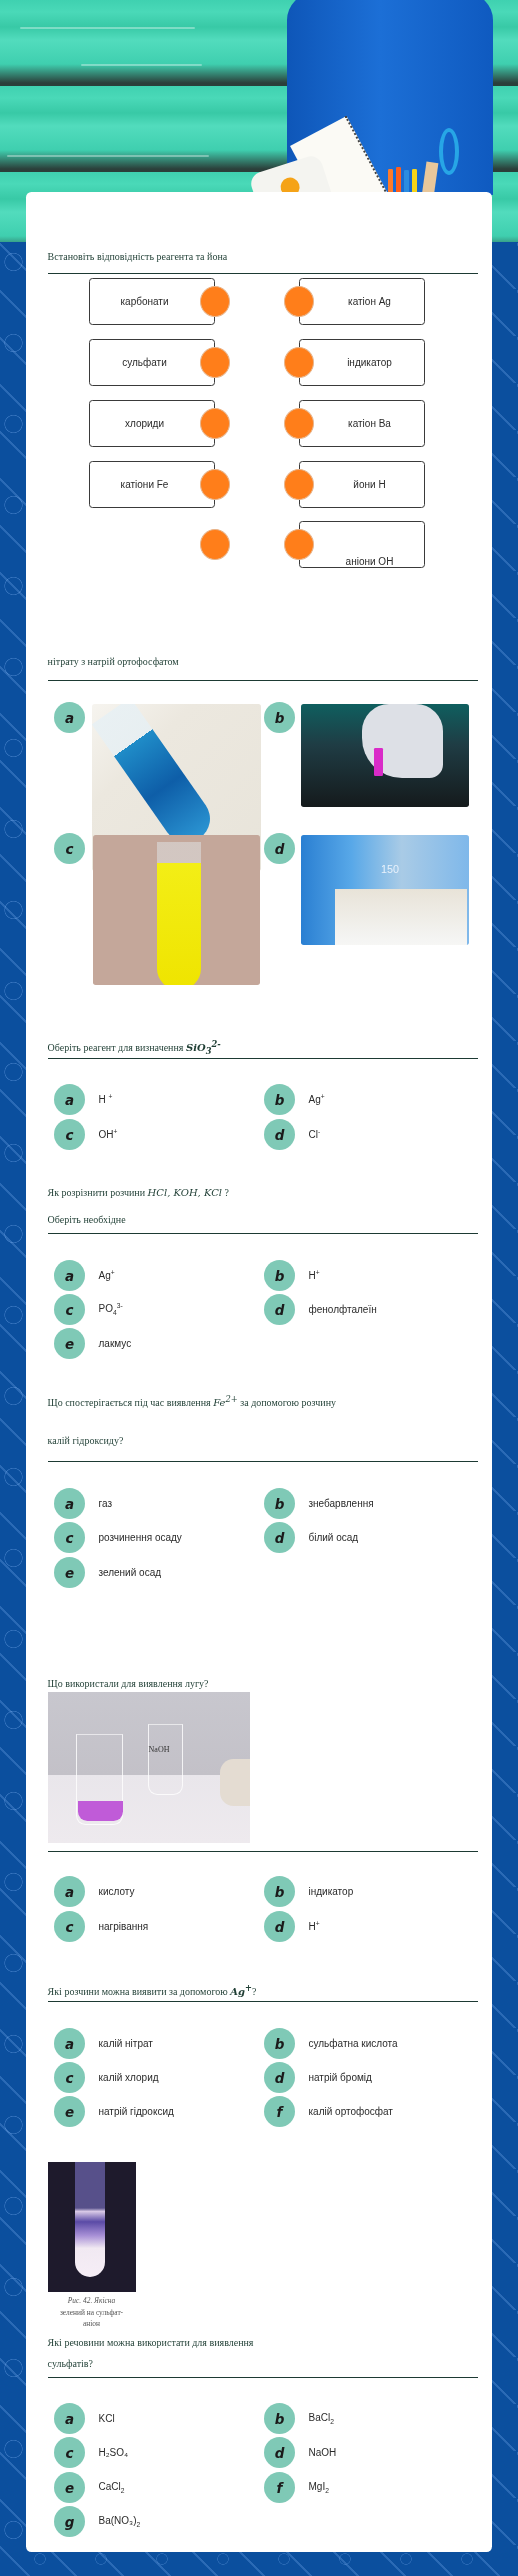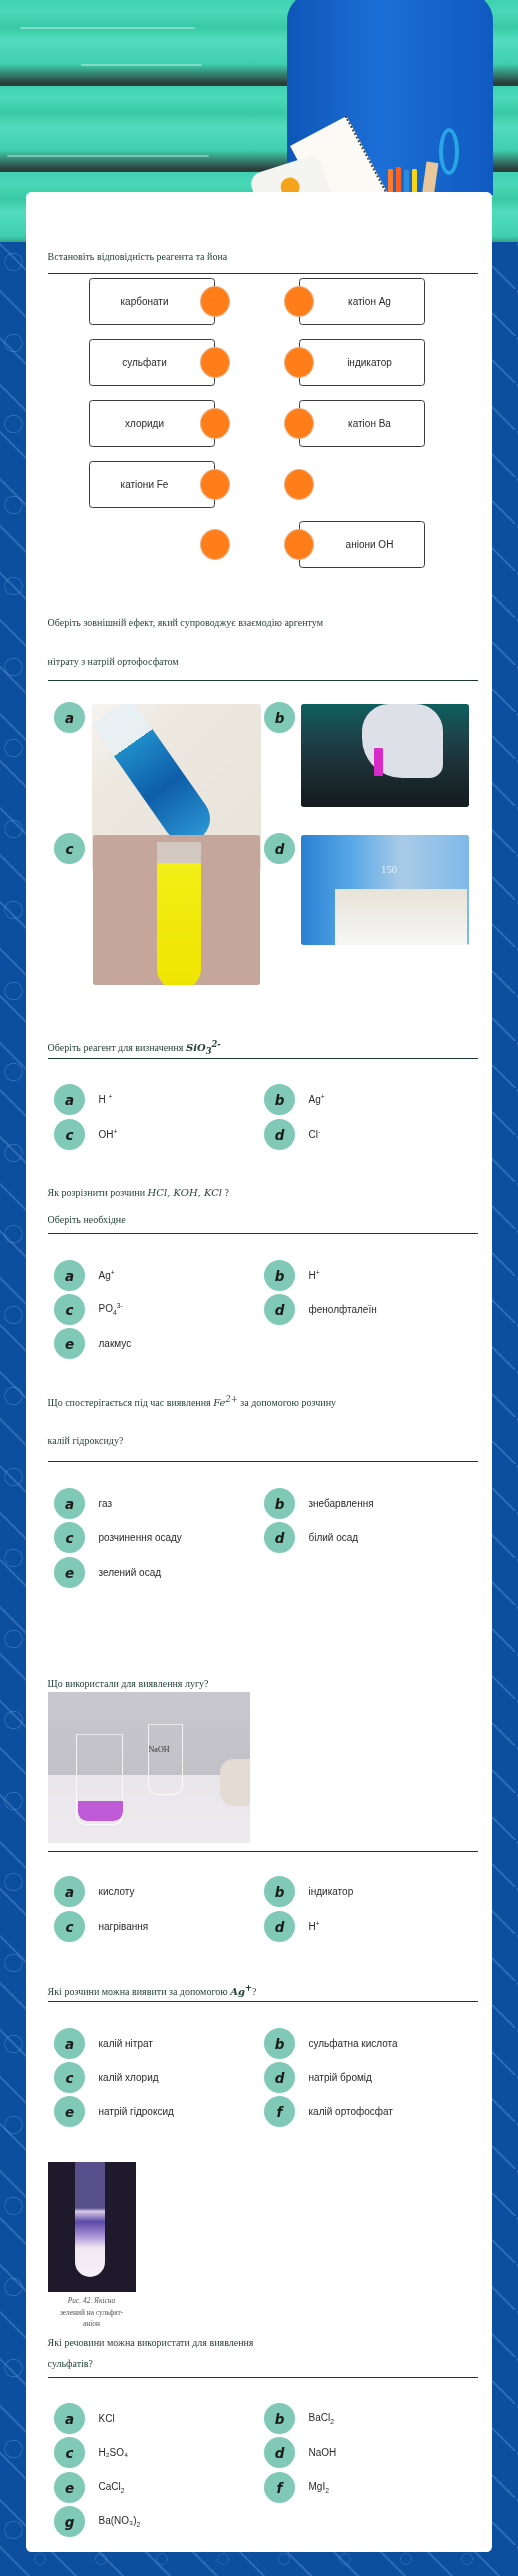--- a/index.html
+++ b/index.html
@@ -54,21 +54,21 @@
   .pic { position: absolute; border-radius: 2.7px; overflow: hidden; }
   .pic-blue { background: linear-gradient(135deg, #f6f4ef 0%, #ece8df 30%, #e8e4da 100%); }
   .tube-blue { position: absolute; left: 40px; top: -6.7px; width: 47px; height: 155px; border-radius: 0 0 27px 27px; transform: rotate(-35deg);
     background: linear-gradient(180deg, rgba(230,240,245,0.8) 0 25%, #1f8cc8 25%, #0e5ea8 60%, #2b95d3 100%); }
   .pic-pink { background: linear-gradient(180deg, #0f5f5f 0%, #1f3c44 40%, #151a1c 100%); }
   .glove { position: absolute; left: 61px; top: 0; width: 81px; height: 74px; background: #dde0e6; border-radius: 27px 27px 13.5px 40px; }
   .vial { position: absolute; left: 73px; top: 44px; width: 9.4px; height: 28px; background: #d92bc8; border-radius: 1.3px; }
   .pic-yellow { background: #c4a79a; }
   .tube-yellow { position: absolute; left: 64px; top: 6.7px; width: 44px; height: 148px; border-radius: 0 0 21.6px 21.6px;
     background: linear-gradient(180deg, rgba(220,220,220,0.6) 0 14%, #f3ee16 14%, #efe400 100%); }
-  .pic-white { background: linear-gradient(90deg, #2a7fd2 0%, #58a8e8 30%, #a9cbe6 60%, #7fb8ea 100%); font-family: Liberation Serif, serif; }
+  .pic-white { background: linear-gradient(90deg, #2a7fd2 0%, #58a8e8 30%, #a9cbe6 60%, #7fb8ea 100%); }
   .beaker-white { position: absolute; left: 34px; top: 54px; width: 132px; height: 81px; background: linear-gradient(180deg, #e8e3d8 0%, #f4f4f2 60%, #ffffff 100%); }
   .pic-lab { background: linear-gradient(180deg, #c8c7ce 0%, #c3c1c8 55%, #e9e6eb 55%, #eeeaee 100%); }
   .glass { position: absolute; border: 1.3px solid rgba(255,255,255,0.8); border-top: none; border-radius: 0 0 9.4px 9.4px; }
   .purple { position: absolute; left: 30px; top: 109px; width: 45px; height: 20px; background: #c05bd8; border-radius: 0 0 9.4px 9.4px; }
   .naoh { position: absolute; left: 78px; top: 54px; font-family: "Liberation Serif", serif; font-size: 8px; color: #333; }
   .pic-sulfate { background: #1e1a2c; }
   .tube-s { position: absolute; left: 20px; top: 0; width: 30px; height: 115px; border-radius: 0 0 15px 15px;
     background: linear-gradient(180deg, #57508a 0 40%, #d8c9e6 43%, #5a4aa6 52%, #a890d6 64%, #f1e9f2 75%, #f6eef6 100%); }
   .caption { position: absolute; font-family: "Liberation Serif", serif; font-size: 7.4px; color: #555; text-align: center; line-height: 11.5px; }
   .serif-em { font-family: "DejaVu Serif", serif; font-style: italic; }
@@ -128,29 +128,31 @@
   <div class="mdot" style="left:174px;top:216px;"></div>
   <div class="mbox right" style="left:273px;top:208px;text-align:right;">
       <span>катіон Ba</span>
     </div>
   <div class="mdot" style="left:258px;top:216px;"></div>
 
   <div class="mbox left" style="left:63px;top:269px;">
       <span>катіони Fe</span>
     </div>
   <div class="mdot" style="left:174px;top:277px;"></div>
+  <div class="mbox right" style="left:273px;top:269px;">
+      <span>йони H</span>
+    </div>
   <div class="mdot" style="left:258px;top:277px;"></div>
 
   <div class="mdot" style="left:174px;top:337px;"></div>
-  <div class="mbox right" style="left:273px;top:329px;">
+  <div class="mbox right" style="left:273px;top:329px;align-items:flex-end;">
       <span>аніони OH</span>
     </div>
   <div class="mdot" style="left:258px;top:337px;"></div>
 
-  <div class="q-title" style="top:422px;line-height:18px;width:412px;">Оберіть зовнішній ефект, який супроводжує взаємодію аргентум</div>
   <div class="q-title" style="top:459px;line-height:21.6px;">нітрату з натрій ортофосфатом</div>
   <div class="rule" style="top:488px;"></div>
 
   <div class="opt" style="left:28px;top:510px;">
     <div class="badge">a</div>
   </div>
   <div class="pic pic-blue" style="left:66px;top:512px;width:169px;height:167px;">
     <div class="tube-blue"></div>
   </div>
 

